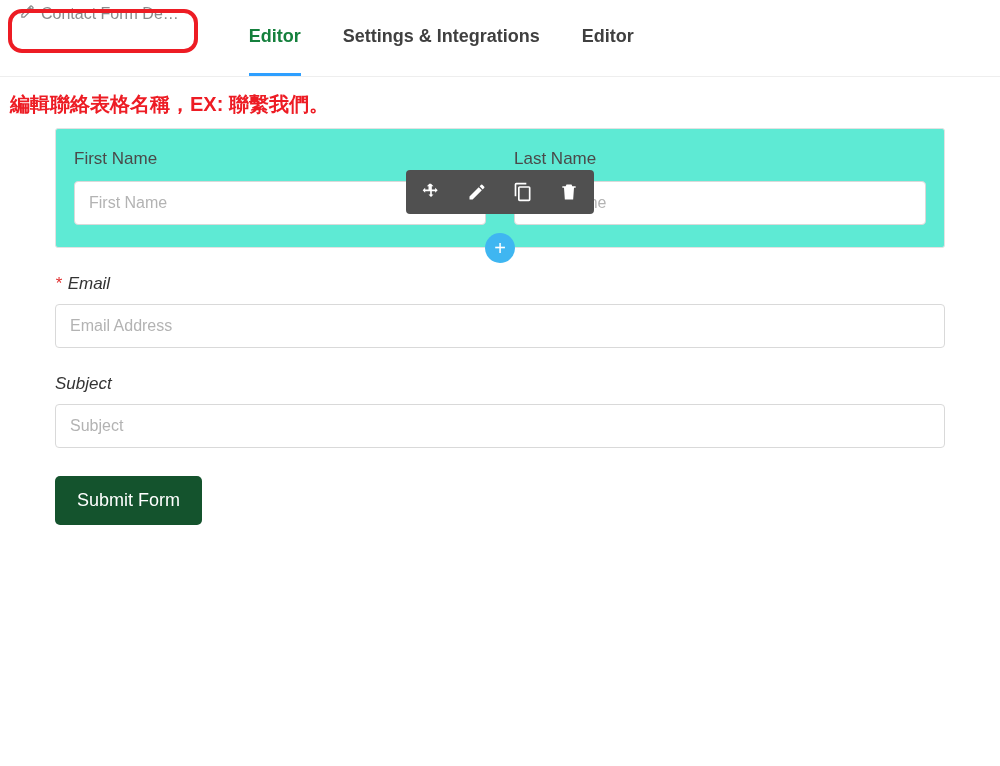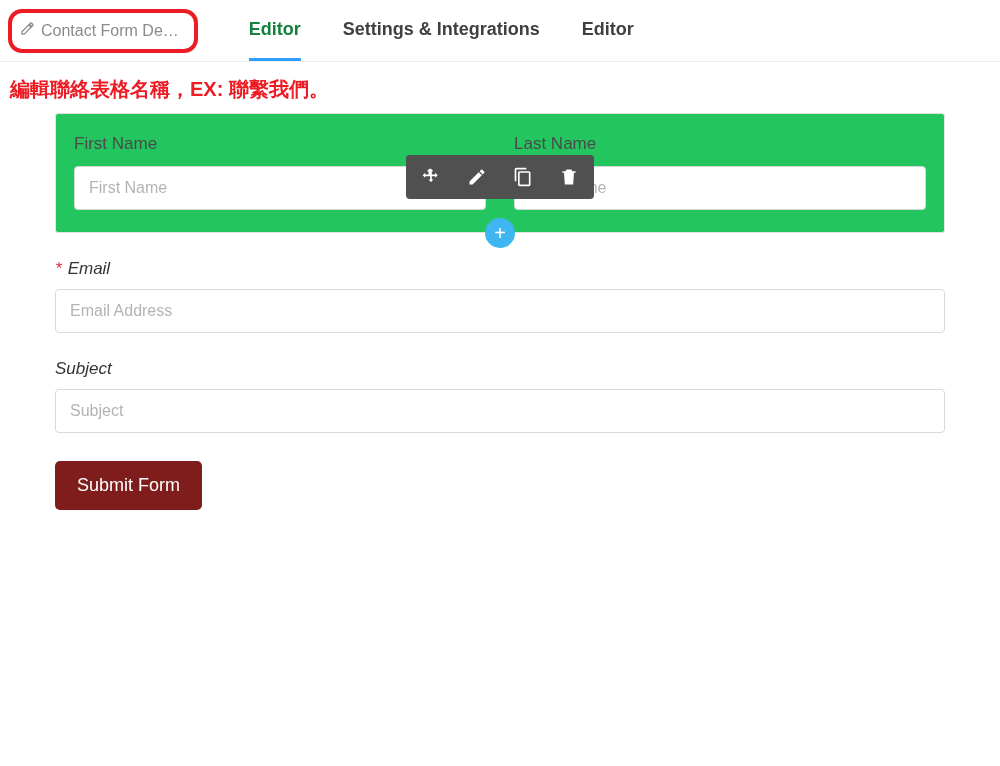--- a/index.html
+++ b/index.html
@@ -1,22 +1,22 @@
 <!DOCTYPE html>
 <html><head>
 <meta charset="utf-8">
 <style>
   * { box-sizing: border-box; margin: 0; padding: 0; font-family: -apple-system, BlinkMacSystemFont, "Segoe UI", Helvetica, Arial, sans-serif; }
   body { background: #fff; width: 1000px; height: 766px; position: relative; }
 
   .topbar {
     display: flex;
-    align-items: center;
+    align-items: flex-start;
     padding: 0 10px;
-    height: 62px;
+    height: 77px;
     border-bottom: 1px solid #eee;
     position: relative;
   }
   .title-pill {
     display: flex;
     align-items: center;
     gap: 6px;
     padding: 4px 10px;
     color: #8a8a8a;
     font-size: 16px;
@@ -57,21 +57,21 @@
     font-size: 20px;
     padding: 14px 10px 10px 10px;
   }
 
   .form-area {
     padding: 0 55px 30px 55px;
   }
 
   .name-row-wrap { position: relative; }
   .name-row {
-    background: #22c55e;
+    background: #5eead4;
     border: 1px solid #e2e2e2;
     border-radius: 3px;
     padding: 20px 18px 22px 18px;
     display: flex;
     gap: 28px;
   }
   .name-col { flex: 1; display: flex; flex-direction: column; }
   .name-col label { font-size: 17px; color: #4a4a4a; margin-bottom: 12px; }
 
   .field-block { margin-top: 26px; }
@@ -119,21 +119,21 @@
     border-radius: 50%;
     color: #fff;
     display: flex; align-items: center; justify-content: center;
     font-size: 20px; font-weight: 400;
     cursor: pointer;
     z-index: 4;
   }
 
   .submit-btn {
     margin-top: 28px;
-    background: #7f1d1d;
+    background: #14532d;
     color: #fff;
     border: none;
     border-radius: 5px;
     padding: 14px 22px;
     font-size: 18px;
     cursor: pointer;
   }
 </style>
 </head>
 <body>

